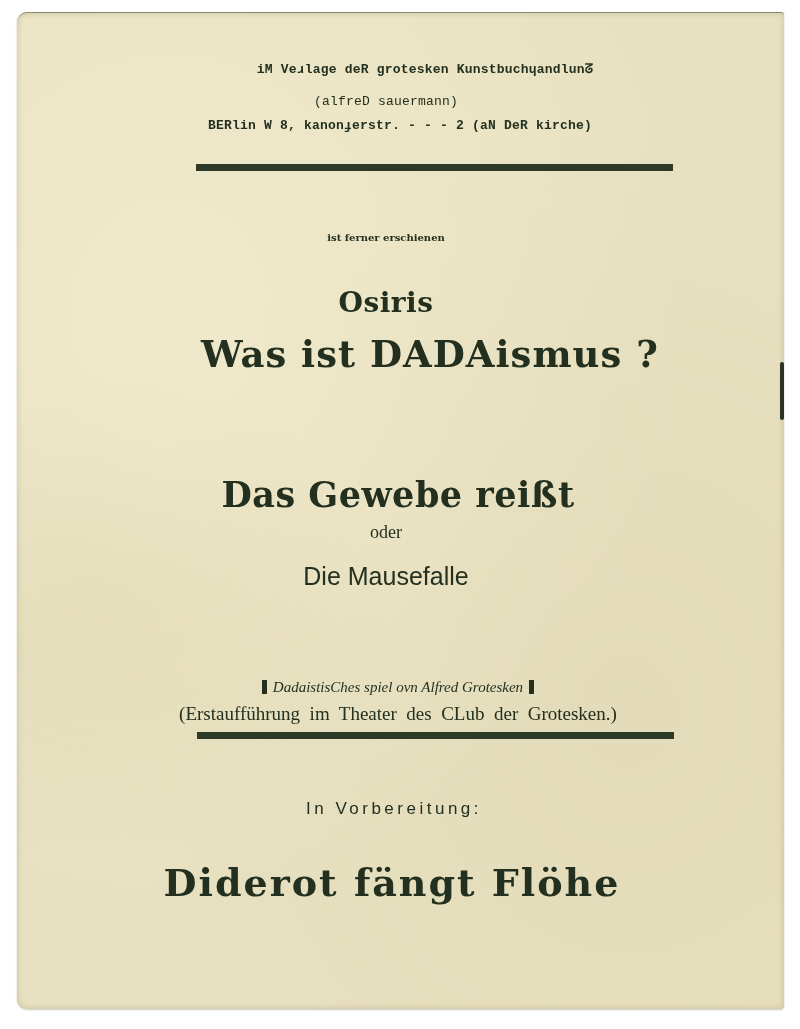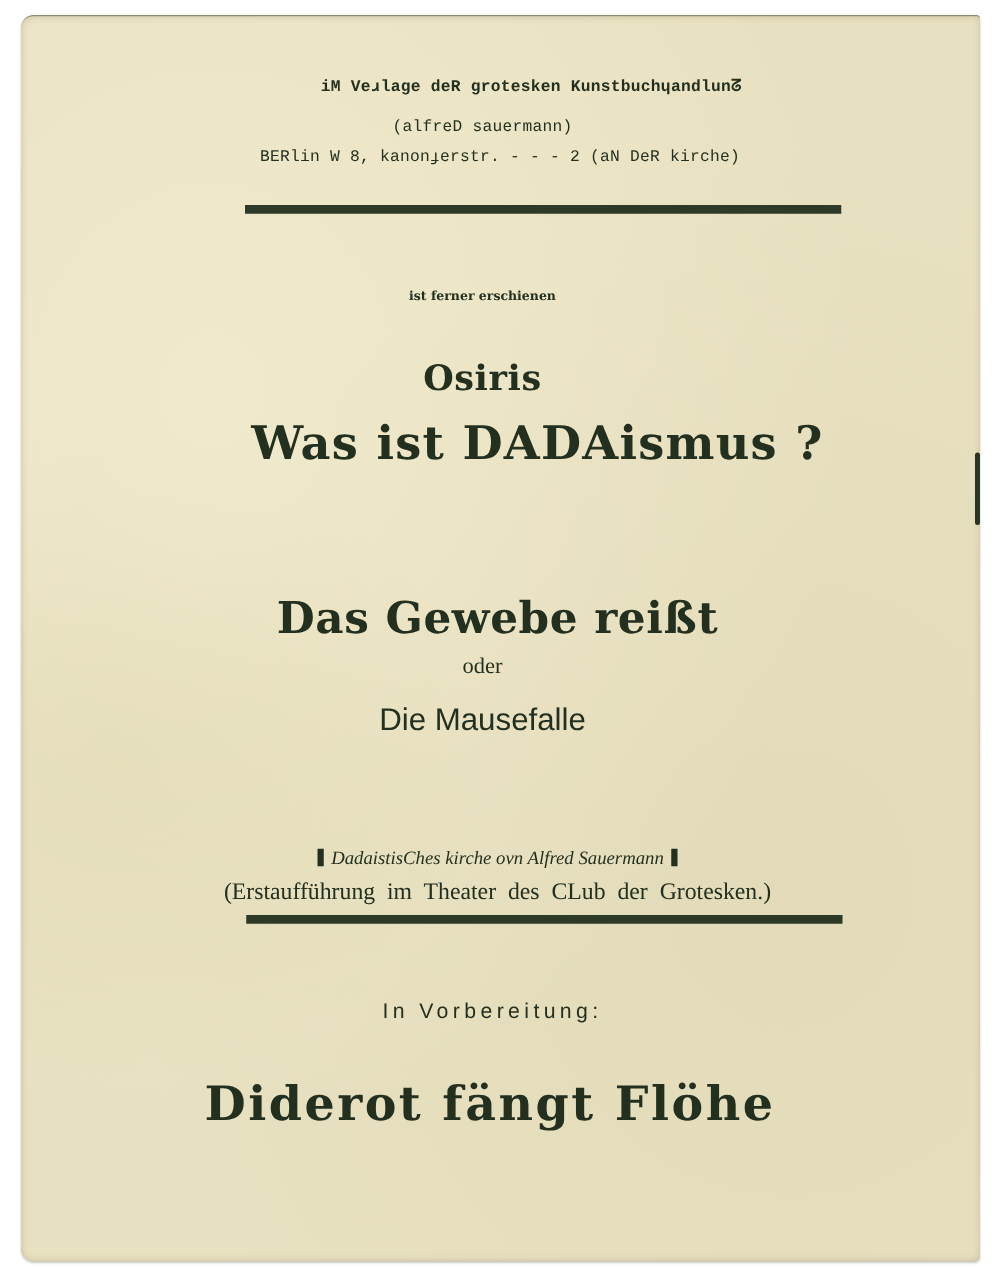--- a/index.html
+++ b/index.html
@@ -84,34 +84,34 @@
     }
   </style>
 </head>
 <body>
 
 <div class="page"></div>
 <div class="spine-mark"></div>
 
 <div class="el ink mono" style="top:62px; left:25px; font-weight:bold;">iM Veɹlage deR grotesken Kunstbuchɥandlunᘔ</div>
 <div class="el ink mono" style="top:94px; left:-14px;">(alfreD sauermann)</div>
-<div class="el ink mono" style="top:118px; left:0px; font-weight:normal;">BERlin W 8, kanonɟerstr. - - - 2 (aN DeR kirche)</div>
+<div class="el ink mono" style="top:118px; left:0px; font-weight:bold;">BERlin W 8, kanonɟerstr. - - - 2 (aN DeR kirche)</div>
 
 <div class="rule" style="left:196px; top:164px; width:477px;"></div>
 
 <div class="el ink fraktur-sm" style="top:232px; left:-14px;">ist ferner erschienen</div>
 
 <div class="el ink blackletter" style="top:286px; left:-14px; font-size:28px;">Osiris</div>
 <div class="el ink blackletter" style="top:332px; left:30px; font-size:37px; letter-spacing:1px;">Was ist DADAismus ?</div>
 
 <div class="el ink blackletter" style="top:474px; left:-2px; font-size:35px;">Das Gewebe reißt</div>
 <div class="el ink roman" style="top:522px; left:-14px; font-size:18px;">oder</div>
 <div class="el ink sans-cond" style="top:562px; left:-14px; font-size:25px;">Die Mausefalle</div>
 
 <div class="el ink italic-line" style="top:679px; left:-2px;">
-  <span class="block"></span><span>DadaistisChes kirche ovn Alfred Sauermann</span><span class="block"></span>
+  <span class="block"></span><span>DadaistisChes spiel ovn Alfred Grotesken</span><span class="block"></span>
 </div>
 <div class="el ink roman" style="top:703px; left:-2px; font-size:19px; white-space:pre;">(Erstaufführung  im  Theater  des  CLub  der  Grotesken.)</div>
 
 <div class="rule" style="left:197px; top:732px; width:477px;"></div>
 
 <div class="el ink sans-cond" style="top:799px; left:-6px; font-size:17px; letter-spacing:3.5px;">In Vorbereitung:</div>
 <div class="el ink blackletter" style="top:860px; left:-8px; font-size:38px; letter-spacing:2px;">Diderot fängt Flöhe</div>
 
 </body></html>

